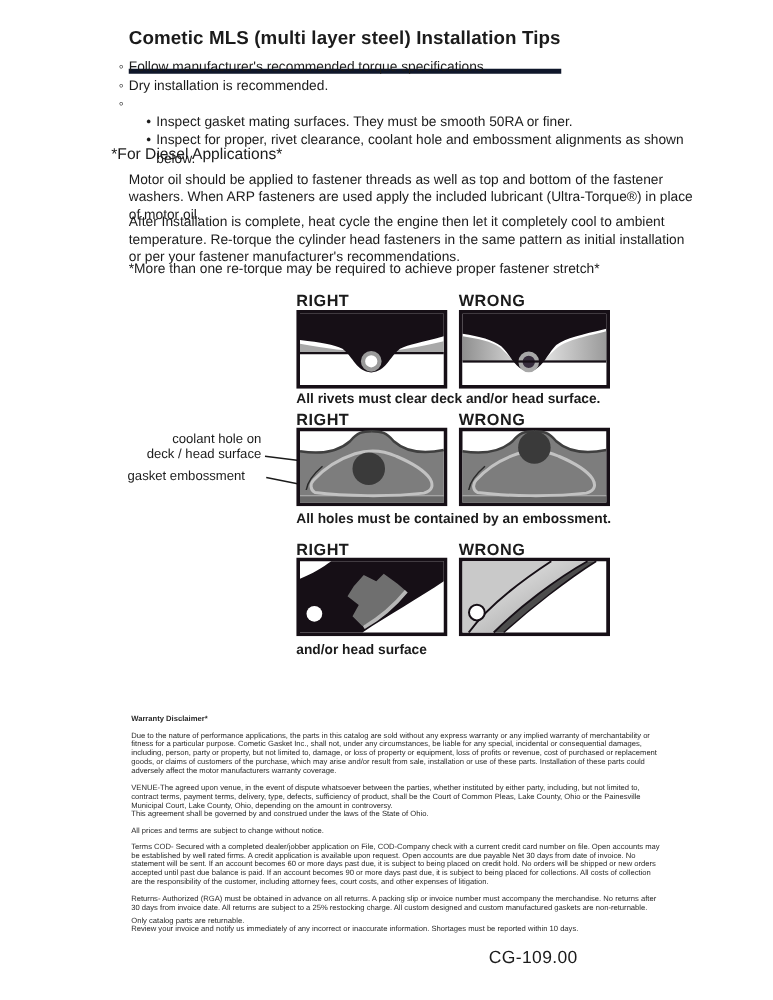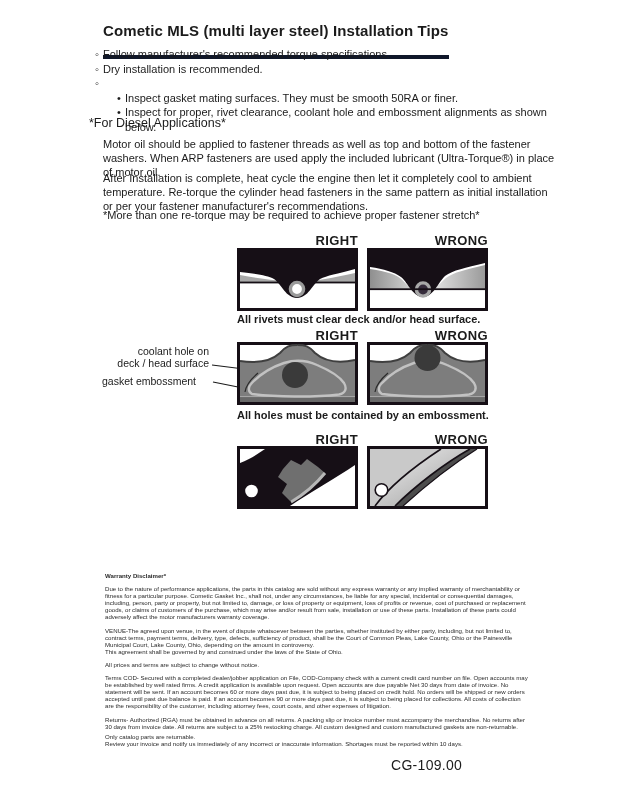--- a/index.html
+++ b/index.html
@@ -21,21 +21,21 @@
   .tip-row .b{width:8px;flex:0 0 8px;text-align:left;}
   .tip-row.lvl2{padding-left:22px;}
   .tip-row.lvl2 .b{flex:0 0 8px;}
   
   .diesel-heading{left:89px;top:116px;font-size:12.5px;font-weight:normal;}
   .para{font-size:11px;line-height:14px;}
   .p1{left:103px;top:137px;width:458px;}
   .p2{left:103px;top:171px;width:448px;}
   .p3{left:103px;top:208px;width:458px;}
   
-  .fig-header{width:121px;text-align:right;font-size:13px;font-weight:bold;letter-spacing:0.4px;}
+  .fig-header{width:121px;text-align:left;font-size:13px;font-weight:bold;letter-spacing:0.4px;}
   .fig-caption{font-size:11px;font-weight:bold;line-height:13.5px;}
   .fig-box{width:121px;height:63px;}
   .fig-label{font-size:10.5px;line-height:12px;text-align:right;width:100px;}
   
   .fineprint{left:105px;top:572px;width:424px;font-size:6.1px;line-height:7.1px;color:#2a2a2a;}
   .fineprint .fp{margin:0 0 6px 0;}
   .fineprint .fp.tight{margin-bottom:3px;}
   .fineprint .hd{font-weight:bold;margin-bottom:6px;}
   .doc-code{left:391px;top:757px;font-size:14px;letter-spacing:0.3px;color:#1b1b1b;}
 </style>
@@ -162,20 +162,21 @@
   <path d="M3,3 L74,3 C48,20 22,41 8,60 L3,60 Z" fill="#c9c9c9"></path>
   <path d="M74,3 C48,20 22,41 8,60 L28,60 C48,40 78,17 103,3 Z" fill="url(#g3)"></path>
   <path d="M103,3 C78,17 48,40 28,60 L36,60 C56,42 86,18 110,3 Z" fill="#4c4c4c"></path>
   <path d="M74,3 C48,20 22,41 8,60" fill="none" stroke="#160f16" stroke-width="1.6"></path>
   <path d="M103,3 C78,17 48,40 28,60" fill="none" stroke="#160f16" stroke-width="1.6"></path>
   <path d="M110,3 C86,18 56,42 36,60" fill="none" stroke="#160f16" stroke-width="1.2"></path>
   <circle cx="14.5" cy="44" r="6.3" fill="#ffffff" stroke="#160f16" stroke-width="1.6"></circle>
 </svg>
 
 <div class="abs fig-caption" style="left:237px;top:514px;width:250px;">
+  <div>and/or head surface</div>
 </div>
 
 <div class="abs fineprint">
   <div class="hd">Warranty Disclaimer*</div>
   <p class="fp">Due to the nature of performance applications, the parts in this catalog are sold without any express warranty or any implied warranty of merchantability or fitness for a particular purpose.  Cometic Gasket Inc., shall not, under any circumstances, be liable for any special, incidental or consequential damages, including, person, party or property, but not limited to, damage, or loss of property or equipment, loss of profits or revenue, cost of purchased or replacement goods, or claims of customers of the purchase, which may arise and/or result from sale, installation or use of these parts.  Installation of these parts could adversely affect the motor manufacturers warranty coverage.</p>
   <div class="fp">
     <div>VENUE-The agreed upon venue, in the event of dispute whatsoever between the parties, whether instituted by either party, including, but not limited to, contract terms, payment terms, delivery, type, defects, sufficiency of product, shall be the Court of Common Pleas, Lake County, Ohio or the Painesville Municipal Court, Lake County, Ohio, depending on the amount in controversy.</div>
     <div>This agreement shall be governed by and construed under the laws of the State of Ohio.</div>
   </div>
   <p class="fp">All prices and terms are subject to change without notice.</p>

